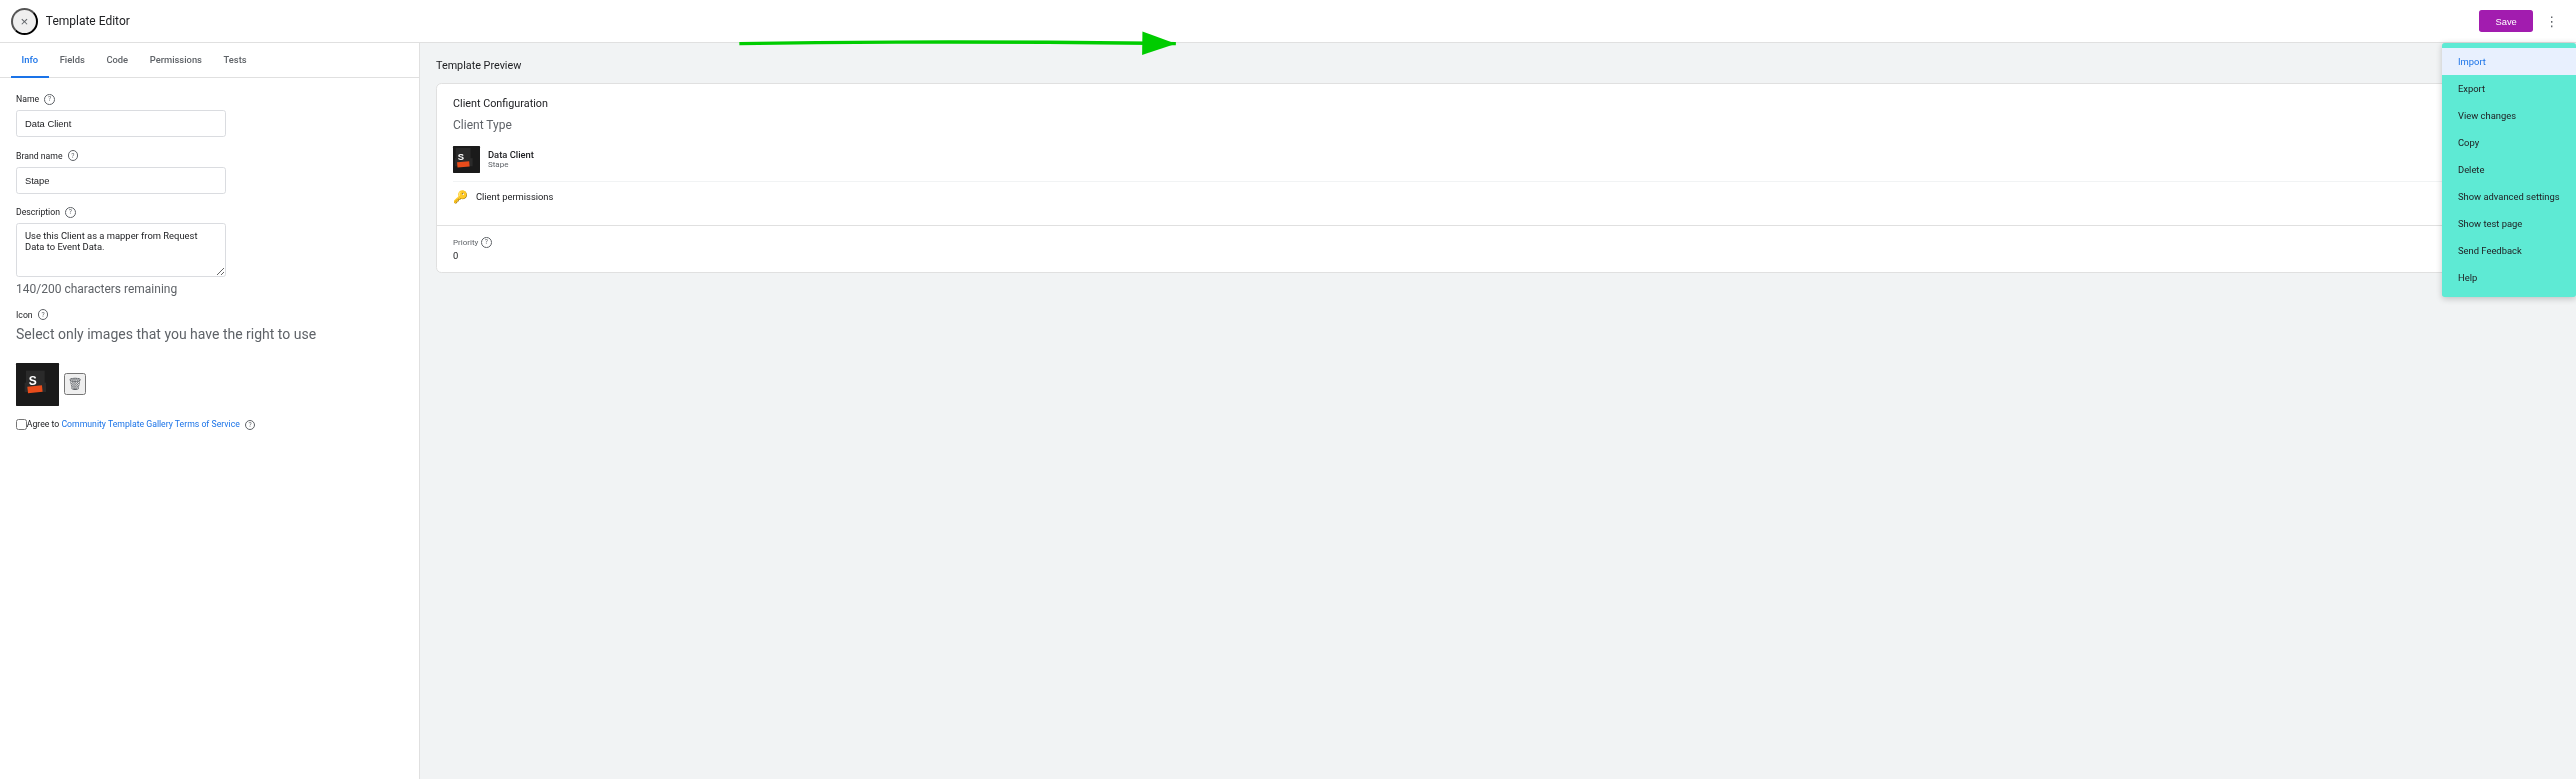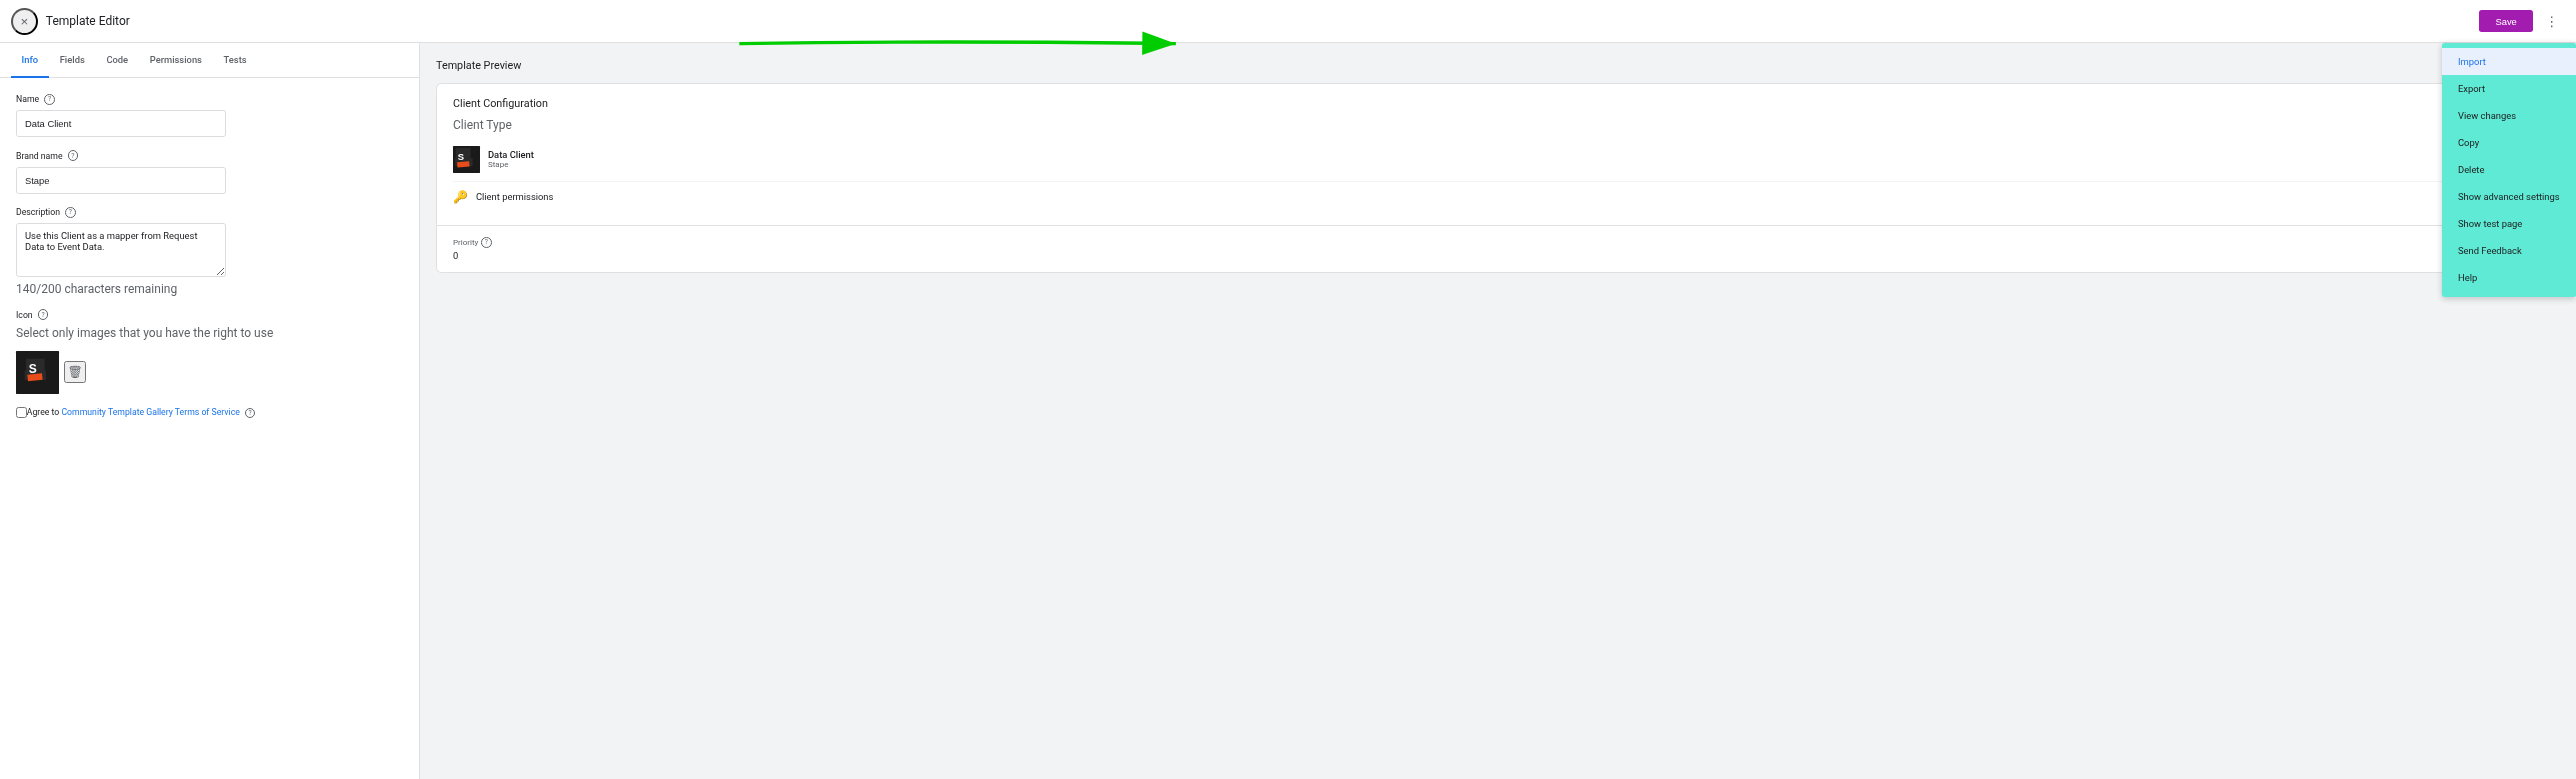--- a/index.html
+++ b/index.html
@@ -48,21 +48,21 @@
       padding: 0 8px; font-size: 9.4px; color: #202124; outline: none;
     }
     .form-textarea {
       width: 210px; height: 54px; border: 0.7px solid #dadce0; border-radius: 2.7px;
       padding: 5.4px 8px; font-size: 9.4px; color: #202124; outline: none; resize: vertical;
       font-family: inherit;
     }
     .char-count { font-size: 12px; color: #5f6368; margin-top: 2.7px; }
 
     .icon-section { margin-bottom: 13.4px; }
-    .icon-note { font-size: 12px; color: #5f6368; margin-bottom: 11px; }
+    .icon-note { font-size: 14px; color: #5f6368; margin-bottom: 21px; }
     .icon-preview { display: flex; align-items: center; gap: 5.4px; }
     .icon-img { width: 43px; height: 43px; background: #1a1a1a; position: relative; overflow: hidden; border-radius: 1.3px; }
     .delete-icon-btn { width: 21.5px; height: 21.5px; display: flex; align-items: center; justify-content: center; cursor: pointer; color: #5f6368; }
 
     
     .checkbox-row { display: flex; align-items: center; gap: 0; margin-top: 5.4px; }
     .checkbox-row input[type=checkbox] { width: 10.8px; height: 10.8px; cursor: pointer; }
     .checkbox-label { font-size: 8.7px; color: #202124; }
     .checkbox-label a { color: #1a73e8; text-decoration: none; }
 

